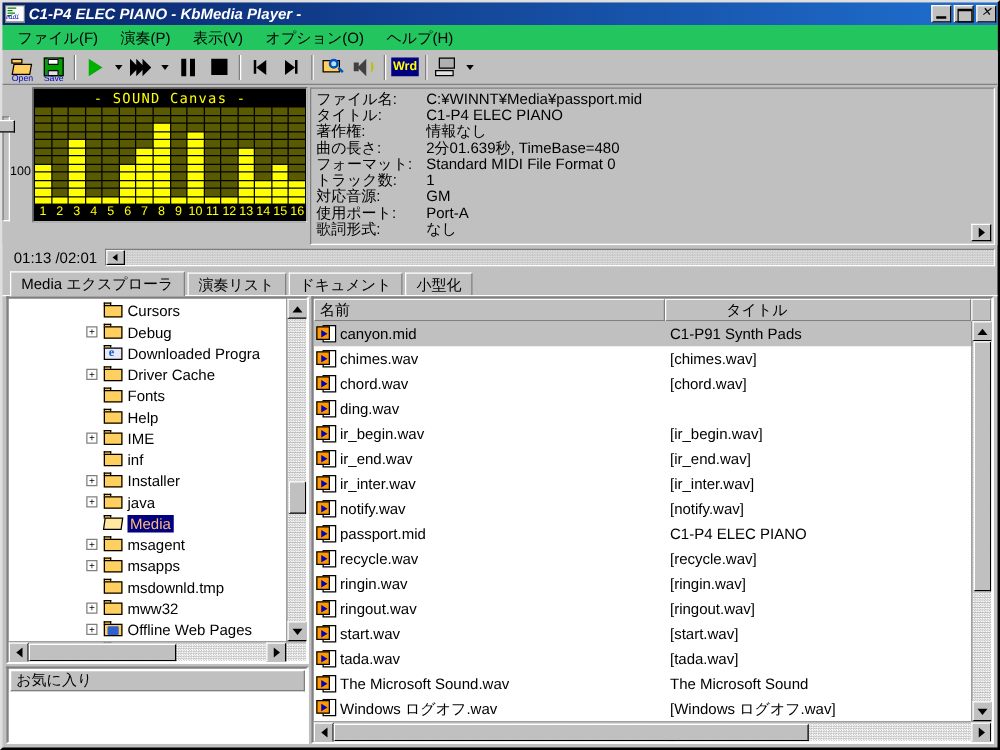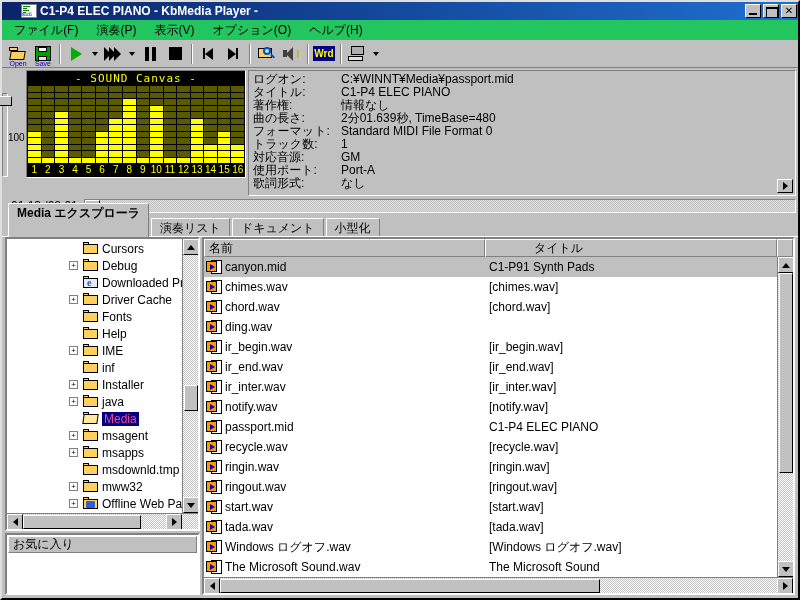--- a/index.html
+++ b/index.html
@@ -17,22 +17,23 @@
     border: 2px solid;
     border-color: #dfdfdf #000 #000 #dfdfdf;
     position: relative;
     display: flex; flex-direction: column;
   }
   
   .titlebar {
     height: 18px;
     background: linear-gradient(90deg,#0a246a 0%,#1f6fd0 100%);
     display: flex; align-items: center;
-    padding: 0 1px 0 19px;
+    padding: 0 1px 0 2px;
     flex: 0 0 auto;
+    font-style: italic;
   }
   .title-icon {
     width: 16px; height: 14px; margin-right: 3px;
     background: #ffffff;
     position: relative; flex: 0 0 auto;
     border: 1px solid #808080;
   }
   .title-icon .bars { position:absolute; left:1px; top:1px; width:7px; height:7px; }
   .title-icon .bars i { display:block; background:#008000; height:1px; margin-bottom:1px; }
   .title-icon .midi {
@@ -178,30 +179,30 @@
     height: 20px; display:flex; align-items:flex-end; padding-left:6px; flex:0 0 auto;
     gap: 2px;
   }
   .tab {
     height:18px; padding:0 8px; line-height:18px; font-size:12px;
     background:#c0c0c0; cursor:default;
     border:1px solid; border-color:#fff #808080 #c0c0c0 #fff;
     border-bottom:none; white-space:nowrap;
   }
   .tab.active {
-    height:34px; line-height:19px; font-weight:bold;
+    height:20px; line-height:19px; font-weight:normal;
     border-color:#fff #808080 #c0c0c0 #fff;
     position:relative; z-index:2; margin-bottom:-1px;
   }
   
   .body {
     flex:1 1 auto; display:flex; padding: 0 3px 3px 3px; gap:2px; min-height:0;
     border-top:1px solid #fff;
   }
-  .leftcol { width: 195px; display:flex; flex-direction:column; gap:2px; flex:0 0 auto; min-height:0;}
+  .leftcol { width: 242px; display:flex; flex-direction:column; gap:2px; flex:0 0 auto; min-height:0;}
   .tree-wrap {
     flex:1 1 auto; background:#fff; min-height:0;
     border:2px solid; border-color:#808080 #fff #fff #808080;
     display:flex; flex-direction:column; position:relative; overflow:hidden;
   }
   .tree-body { flex:1 1 auto; overflow:hidden; position:relative; padding-top:1px;}
   .tnode {
     height:17px; display:flex; align-items:center; font-size:12px; white-space:nowrap;
     padding-left: 62px; position:relative; cursor:default;
   }
@@ -227,21 +228,21 @@
   .folder.ie::after {
     content:"e"; position:absolute; left:4px; top:1px; font-size:10px;
     color:#1060c0; font-weight:bold; font-family:"Liberation Serif",serif; line-height:11px;
   }
   .folder.web .back { background:#ffd060; }
   .folder.web::after {
     content:""; position:absolute; left:3px; top:4px; width:9px; height:7px;
     background:#3060d0; border-radius:1px;
   }
   .tlabel { color:#000; }
-  .tnode.sel .tlabel { background:#000080; color:#ec4899; padding:0 2px; }
+  .tnode.sel .tlabel { background:#000080; color:#fdba74; padding:0 2px; }
   .vscroll {
     position:absolute; right:0; top:0; width:16px; bottom:16px;
     background: repeating-conic-gradient(#fff 0 25%, #c0c0c0 0 50%);
     background-size:2px 2px;
     border-left:1px solid #808080;
   }
   .sbtn {
     width:16px; height:16px; background:#c0c0c0;
     border:1px solid; border-color:#fff #000 #000 #fff;
     display:flex; align-items:center; justify-content:center;
@@ -284,21 +285,21 @@
     border:1px solid; border-color:#fff #808080 #808080 #fff;
     color:#000; white-space:nowrap; cursor:default;
   }
   .lv-h.c-name { width: 281px; flex:0 0 auto; }
   .lv-h.c-title { flex:1 1 auto;padding-left:48px; }
   .lv-h.c-pad { width:16px; flex:0 0 auto; padding:0;}
   .lv-rows { flex:1 1 auto; overflow:hidden; position:relative; }
   .lrow { height:20px; display:flex; align-items:center; cursor:default; }
   .lrow.sel { background:#c0c0c0; }
   .lcell-name {
-    width:281px; flex:0 0 auto; display:flex; align-items:center; font-size:12px;
+    width:281px; flex:0 0 auto; display:flex; align-items:flex-start; font-size:12px;
     white-space:nowrap; overflow:hidden; padding-left:2px; color:#000;
   }
   .lcell-title {
     flex:1 1 auto; font-size:12px; white-space:nowrap; overflow:hidden;
     padding-left:4px; color:#000;
   }
   .ficon {
     width:16px; height:15px; flex:0 0 auto; margin-right:3px; position:relative;
   }
   .ficon .page {
@@ -734,21 +735,21 @@
           <span>13</span>
           <span>14</span>
           <span>15</span>
           <span>16</span>
         </div>
     </div>
 
     <div class="infopane">
       <div class="info-rows" id="info-rows">
           <div class="info-row">
-            <div class="info-key">ログオン:</div>
+            <div class="info-key">ファイル名:</div>
             <div class="info-val">C:¥WINNT¥Media¥passport.mid</div>
           </div>
           <div class="info-row">
             <div class="info-key">タイトル:</div>
             <div class="info-val">C1-P4 ELEC PIANO</div>
           </div>
           <div class="info-row">
             <div class="info-key">著作権:</div>
             <div class="info-val">情報なし</div>
           </div>
@@ -1103,33 +1104,33 @@
               <span>tada.wav</span>
             </div>
             <div class="lcell-title">[tada.wav]</div>
           </div>
           <div class="lrow">
             <div class="lcell-name">
               <div class="ficon">
                 <div class="page"></div>
                 <div class="play"></div>
               </div>
+              <span>The Microsoft Sound.wav</span>
+            </div>
+            <div class="lcell-title">The Microsoft Sound</div>
+          </div>
+          <div class="lrow">
+            <div class="lcell-name">
+              <div class="ficon">
+                <div class="page"></div>
+                <div class="play"></div>
+              </div>
               <span>Windows ログオフ.wav</span>
             </div>
             <div class="lcell-title">[Windows ログオフ.wav]</div>
-          </div>
-          <div class="lrow">
-            <div class="lcell-name">
-              <div class="ficon">
-                <div class="page"></div>
-                <div class="play"></div>
-              </div>
-              <span>The Microsoft Sound.wav</span>
-            </div>
-            <div class="lcell-title">The Microsoft Sound</div>
           </div>
           <div class="lrow">
             <div class="lcell-name">
               <div class="ficon">
                 <div class="page"></div>
                 <div class="play"></div>
               </div>
               <span>Windows ログオン.wav</span>
             </div>
             <div class="lcell-title">[Windows ログオン.wav]</div>

